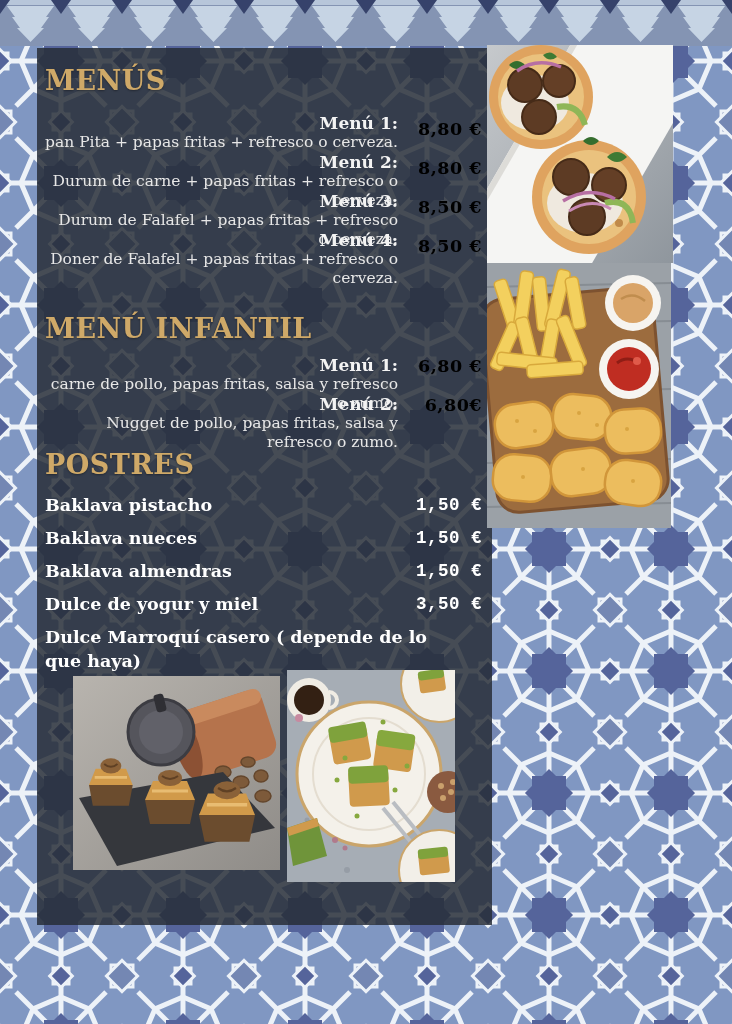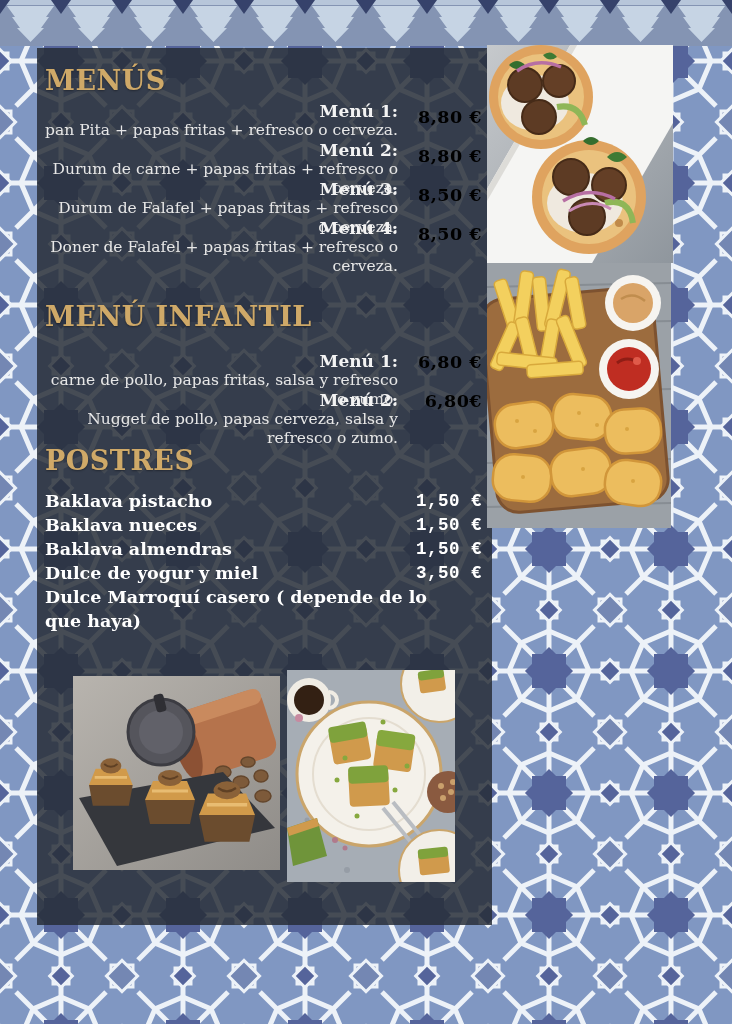--- a/index.html
+++ b/index.html
@@ -4,31 +4,31 @@
 <style>
   html,body{margin:0;padding:0;background:#6f7f9f;}
   .page{position:relative;width:732px;height:1024px;overflow:hidden;
         font-family:"DejaVu Serif","Liberation Serif",serif;background:#8097c2;}
   .bg-svg{position:absolute;left:0;top:0;z-index:0;display:block;}
   .top-strip{position:absolute;left:0;top:0;z-index:1;display:block;}
   .panel{position:absolute;left:37px;top:48px;width:455px;height:877px;
          background:rgba(38,44,54,.84);padding:16px 10px 0 8px;box-sizing:border-box;z-index:2;}
   .sec-title{font-size:27px;font-weight:bold;letter-spacing:.5px;margin:0;line-height:32px;
              text-shadow:0 1px 2px rgba(0,0,0,.35);}
-  #title-menus{margin:1px 0 4px;}
-  #title-infantil{margin:44px 0 18px;}
+  #title-menus{margin:1px 0 16px;}
+  #title-infantil{margin:44px 0 10px;}
   #title-postres{margin:16px 0 12px;}
   .mi{position:relative;height:39px;padding-right:84px;text-align:right;}
   .mi-name{display:block;font-size:17px;font-weight:bold;color:#f3f3f3;line-height:20px;}
   .mi-desc{display:block;font-size:15.5px;color:#e7e7e7;line-height:19px;}
   .mi-price{position:absolute;right:0;top:6px;font-size:17.5px;font-weight:bold;color:#000000;
             letter-spacing:.5px;}
   .infantil .mi-price{top:1px;}
   .pr{display:flex;justify-content:space-between;align-items:flex-start;
-      font-size:17.5px;font-weight:bold;color:#fff;line-height:24px;}
+      font-size:17.5px;font-weight:bold;color:#fff;line-height:24px;margin-top:9px;}
   .pr-name{max-width:388px;}
   .pr-price{letter-spacing:.5px;font-family:Liberation Mono, monospace;}
   .photo{position:absolute;z-index:3;display:block;}
   #photo-falafel{left:487px;top:45px;}
   #photo-fries{left:487px;top:263px;}
   #photo-baklava-walnut{left:73px;top:676px;}
   #photo-baklava-pistachio{left:287px;top:670px;}
 </style>
 </head>
 <body>
@@ -118,21 +118,21 @@
     <h2 class="sec-title" id="title-infantil" style="color:#cfa968">MENÚ INFANTIL</h2>
 
     <div class="infantil">
       <div class="mi">
         <span class="mi-name">Menú 1:</span>
         <span class="mi-desc">carne de pollo, papas fritas, salsa y refresco o zumo.</span>
         <span class="mi-price">6,80 €</span>
       </div>
       <div class="mi">
         <span class="mi-name">Menú 2:</span>
-        <span class="mi-desc">Nugget de pollo, papas cerveza, salsa y refresco o zumo.</span>
+        <span class="mi-desc">Nugget de pollo, papas fritas, salsa y refresco o zumo.</span>
         <span class="mi-price">6,80€</span>
       </div>
     </div>
 
     <h2 class="sec-title" id="title-postres" style="color:#cfa968">POSTRES</h2>
 
     <div>
       <div class="pr">
         <span class="pr-name">Baklava pistacho</span>
         <span class="pr-price">1,50 €</span>

